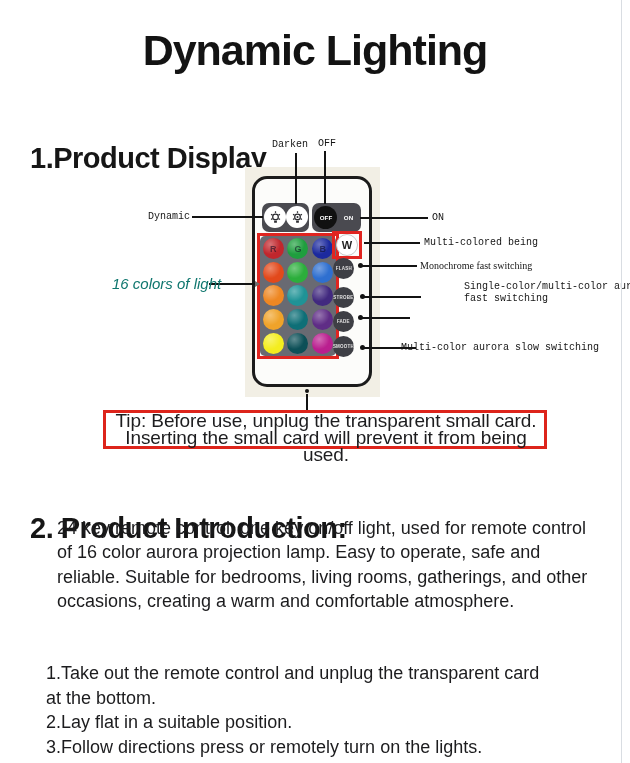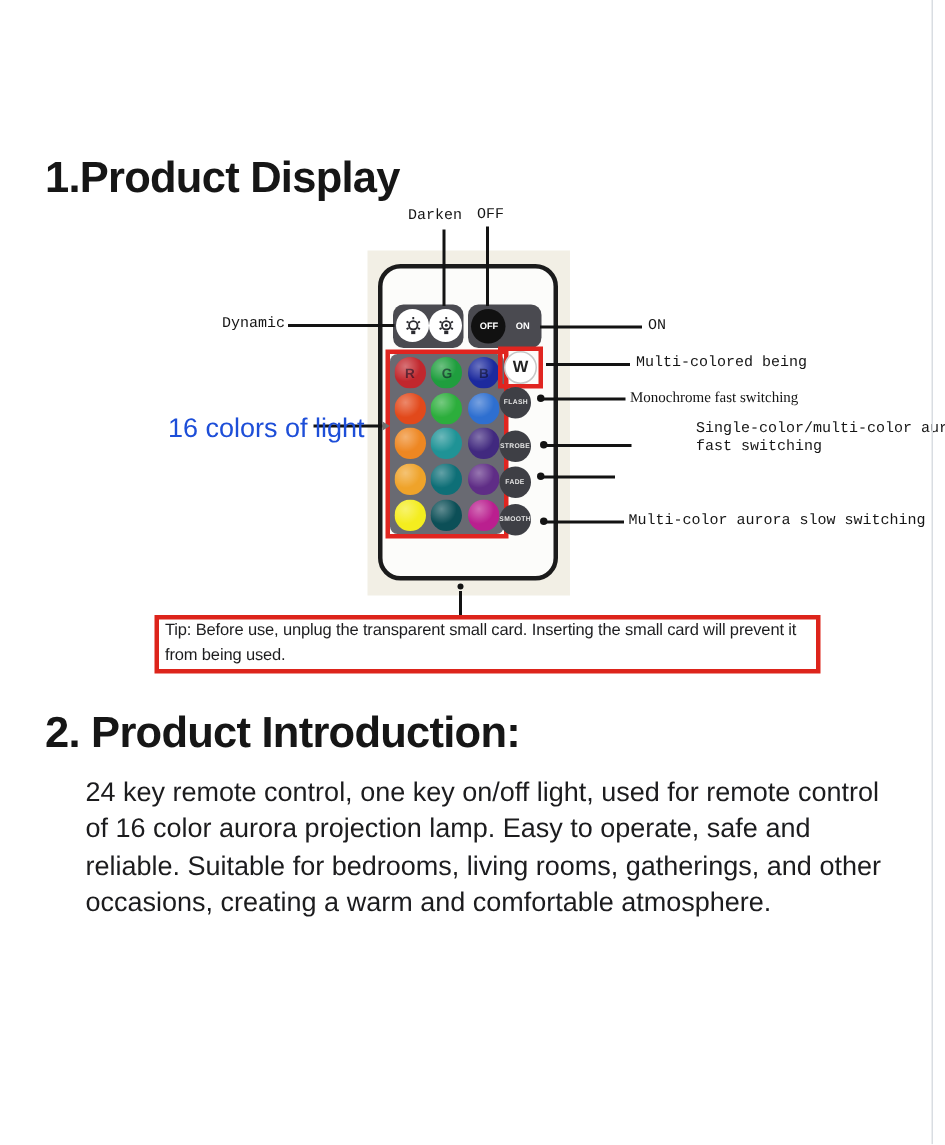--- a/index.html
+++ b/index.html
@@ -2,21 +2,21 @@
 <html style="--hl: #e02520;"><head>
 <meta charset="utf-8">
 <style>
   html,body { margin:0; padding:0; }
   body { width:630px; height:763px; background:#ffffff; font-family:"Liberation Sans", sans-serif; }
   .page { position:relative; width:630px; height:763px; overflow:hidden; background:#fff; }
   .abs { position:absolute; }
 
   
   .title { left:0; top:26px; width:100%; text-align:center; font-size:43px; font-weight:bold; letter-spacing:-1px; color:#131313; }
-  .h-sec { font-size:29px; font-weight:bold; letter-spacing:-0.5px; color:#161616; white-space:nowrap; }
+  .h-sec { font-size:29px; font-weight:bold; letter-spacing:-0.5px; color:#161616; white-space:nowrap;margin-top:39px; }
   .h-display { left:30px; top:103px; }
   .h-intro { left:30px; top:473px; }
   .h-install { left:30px; top:614px; }
   .body-text { font-size:18px; line-height:24.4px; color:#1c1c1e; }
   .p-intro { left:57px; top:516px; width:548px; }
   .steps { left:46px; top:661px; width:495px; line-height:24.6px; }
 
   
   .photo { left:245px; top:167px; width:135px; height:230px; background:#f2efe5; }
   .remote { left:252px; top:176px; width:120px; height:211px; background:#fcfcfa; border:3px solid #1b1b1b; border-radius:15px; box-sizing:border-box; }
@@ -38,34 +38,35 @@
   .w-outline { left:332px; top:231px; width:30px; height:28px; border:3px solid var(--hl,#e02520); box-sizing:border-box; }
   .btn-w { left:336px; top:234px; width:22px; height:22px; background:#fff; border:1px solid #c7c7c7; box-sizing:border-box; font-size:11px; font-weight:bold; color:#222; }
   .mode { width:21px; height:21px; background:#3e3f45; }
   .mode span { font-size:10px; font-weight:bold; color:#e3e3e3; transform:scale(0.45); letter-spacing:.5px; white-space:nowrap; }
 
   
   .line { background:#131313; }
   .dot { width:5px; height:5px; border-radius:50%; background:#131313; }
   .lbl { font-family:"Liberation Mono", monospace; font-size:10px; color:#151515; white-space:nowrap; }
   .lbl-wrap { white-space:normal; line-height:11.5px;margin-left:40px; }
-  .lbl-sans { font-size:18px; color:#1d4ed8; white-space:nowrap; }
+  .lbl-sans { font-size:15px; color:#0f766e; white-space:nowrap;font-style:italic; }
   .arrow-right { width:0; height:0; border-top:3px solid transparent; border-bottom:3px solid transparent; border-left:5px solid #6e6e6e; }
 
   
   .tipbox { left:103px; top:410px; width:444px; height:39px; border:3px solid #dd241b; box-sizing:border-box; }
-  .tiptext { left:110px; top:412px; width:432px; font-size:11px; line-height:17px; color:#1d1d1f; letter-spacing:-0.1px; }
+  .tiptext { left:110px; top:412px; width:432px; font-size:19px; line-height:17px; color:#1d1d1f; letter-spacing:-0.1px;text-align:center; }
 
   .edge-line { left:621px; top:0; width:1px; height:763px; background:#d9dde2; }
 </style>
 </head>
 <body>
 
 <div class="page">
 
+  <div class="abs title">Dynamic Lighting</div>
   <div class="abs h-sec h-display">1.Product Display</div>
 
   <div class="abs photo"></div>
   <div class="abs remote"></div>
 
   <div class="abs pill pill-left"></div>
   <div class="abs roundbtn btn-white" style="left:264px; top:206px;">
     <svg width="15" height="15" viewBox="0 0 24 24">
       <g stroke="#2b2b30" stroke-width="2" fill="none">
         <circle cx="12" cy="11" r="4.5"></circle>
@@ -158,26 +159,31 @@
   <div class="abs line" style="left:363px; top:347px; width:53px; height:2px;"></div>
 
   <div class="abs lbl" style="left:272px; top:139px;">Darken</div>
   <div class="abs lbl" style="left:318px; top:138px;">OFF</div>
   <div class="abs lbl" style="left:120px; top:211px; width:70px; text-align:right;">Dynamic</div>
   <div class="abs lbl-sans" style="left:112px; top:275px;">16 colors of light</div>
   <div class="abs lbl" style="left:432px; top:212px;">ON</div>
   <div class="abs lbl" style="left:424px; top:237px;">Multi-colored being</div>
   <div class="abs lbl" style="left:420px; top:260px;font-family:Liberation Serif, serif;">Monochrome fast switching</div>
   <div class="abs lbl lbl-wrap" style="left:424px; top:281px; width:192px;">Single-color/multi-color aurora fast switching</div>
-  <div class="abs lbl" style="left:419px; top:342px;">Multi-color aurora slow switching</div>
+  <div class="abs lbl" style="left:401px; top:342px;">Multi-color aurora slow switching</div>
 
   <div class="abs dot" style="left:305px; top:389px; width:4px; height:4px;"></div>
   <div class="abs line" style="left:306px; top:394px; width:2px; height:16px;"></div>
 
   <div class="abs tipbox"></div>
   <div class="abs tiptext">Tip: Before use, unplug the transparent small card. Inserting the small card will prevent it from being used.</div>
 
   <div class="abs h-sec h-intro">2. Product Introduction:</div>
   <div class="abs body-text p-intro">24 key remote control, one key on/off light, used for remote control of 16 color aurora projection lamp. Easy to operate, safe and reliable. Suitable for bedrooms, living rooms, gatherings, and other occasions, creating a warm and comfortable atmosphere.</div>
 
+  <div class="abs body-text steps">
+    <div>1.Take out the remote control and unplug the transparent card at the bottom.</div>
+    <div>2.Lay flat in a suitable position.</div>
+    <div>3.Follow directions press or remotely turn on the lights.</div>
+  </div>
 
   <div class="abs edge-line"></div>
 </div>
 
 </body></html>

